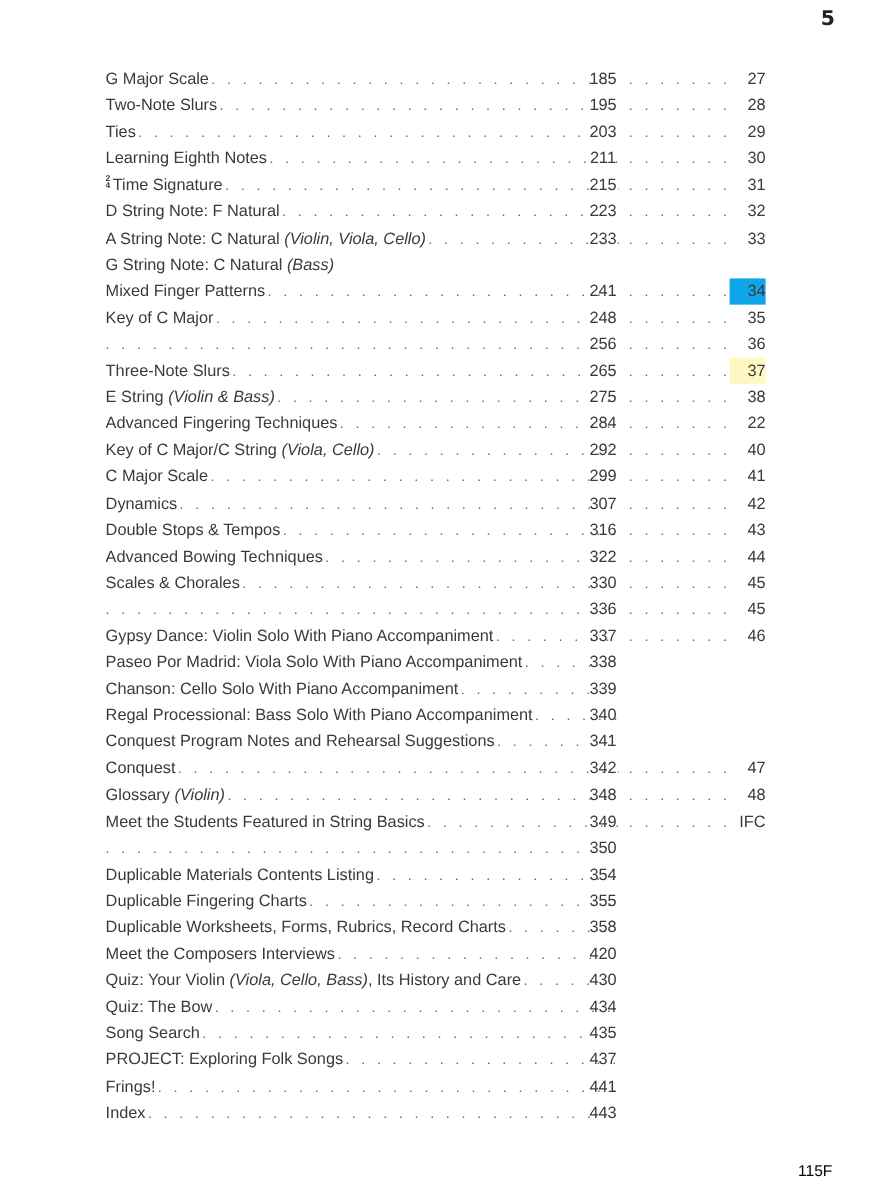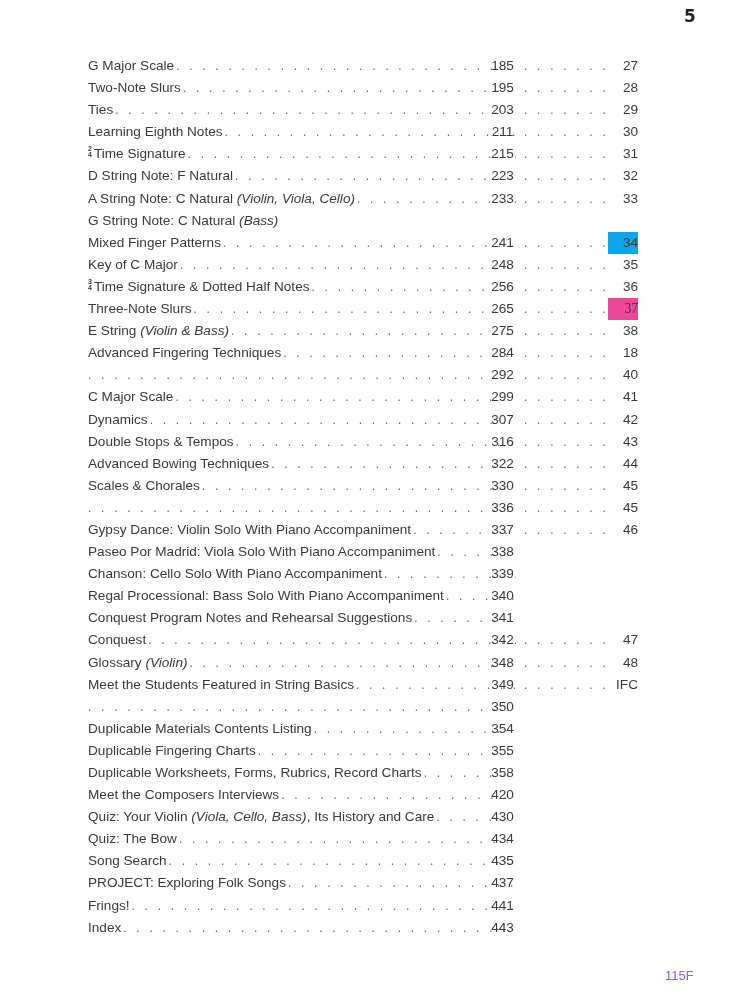--- a/index.html
+++ b/index.html
@@ -8,21 +8,21 @@
       font-family: "Liberation Sans", "DejaVu Sans", sans-serif;
       color: #3a3a3a;
     }
     .page-number-top {
       position: absolute; top: 6px; left: 684px;
       font-family: "DejaVu Sans", sans-serif;
       font-weight: bold; font-size: 17px; color: #222;
     }
     .page-number-bottom {
       position: absolute; top: 968px; left: 665px;
-      font-size: 13px; color: #8b5cf6;
+      font-size: 13px; color: #000000;
     }
     .toc {
       position: absolute; top: 55px; left: 88px; width: 550px;
     }
     .row {
       position: relative; height: 22.1px; line-height: 22.1px;
       font-size: 13.6px; white-space: nowrap;
     }
     .title-wrap {
       position: absolute; left: 0; width: 428px; overflow: hidden;
@@ -138,56 +138,56 @@
       <div class="title-wrap">
         <span class="title-text"><span>Key of C Major</span></span>
         <span class="leader">. . . . . . . . . . . . . . . . . . . . . . . . . . . . . . . . . . . . . . . . . . . . . . . . . . . . . . . . . . . . . . . . . . . . . . . . . . . . . . . . . . . . . . . . . . . . . . . . . . . . . . . . . . . . . . . . . . . . . . . . </span>
       </div>
       <span class="p1">248</span>
       <span class="dots2">. . . . . . . . . . . . . . . . . . . . . . . . . . . . . . . . . . . . . . . . . . . . . . . . . . . . . . . . . . . . . . . . . . . . . . . . . . . . . . . . . . . . . . . . . . . . . . . . . . . . . . . . . . . . . . . . . . . . . . . . </span>
       <span class="p2" style="background: rgb(255, 255, 255);">35</span>
     </div>
     <div class="row">
       <div class="title-wrap">
-        <span class="title-text"><span class="ts"><span>3</span><span>4</span></span><span>Time Signature &amp; Dotted Half Notes</span></span>
         <span class="leader">. . . . . . . . . . . . . . . . . . . . . . . . . . . . . . . . . . . . . . . . . . . . . . . . . . . . . . . . . . . . . . . . . . . . . . . . . . . . . . . . . . . . . . . . . . . . . . . . . . . . . . . . . . . . . . . . . . . . . . . . </span>
       </div>
       <span class="p1">256</span>
       <span class="dots2">. . . . . . . . . . . . . . . . . . . . . . . . . . . . . . . . . . . . . . . . . . . . . . . . . . . . . . . . . . . . . . . . . . . . . . . . . . . . . . . . . . . . . . . . . . . . . . . . . . . . . . . . . . . . . . . . . . . . . . . . </span>
       <span class="p2" style="background: rgb(255, 255, 255);">36</span>
     </div>
     <div class="row">
       <div class="title-wrap">
         <span class="title-text"><span>Three-Note Slurs</span></span>
         <span class="leader">. . . . . . . . . . . . . . . . . . . . . . . . . . . . . . . . . . . . . . . . . . . . . . . . . . . . . . . . . . . . . . . . . . . . . . . . . . . . . . . . . . . . . . . . . . . . . . . . . . . . . . . . . . . . . . . . . . . . . . . . </span>
       </div>
       <span class="p1">265</span>
       <span class="dots2">. . . . . . . . . . . . . . . . . . . . . . . . . . . . . . . . . . . . . . . . . . . . . . . . . . . . . . . . . . . . . . . . . . . . . . . . . . . . . . . . . . . . . . . . . . . . . . . . . . . . . . . . . . . . . . . . . . . . . . . . </span>
-      <span class="p2" style="background: #ec4899; font-family: Liberation Serif, serif;">37</span>
+      <span class="p2" style="background: #fef9c3;">37</span>
     </div>
     <div class="row">
       <div class="title-wrap">
         <span class="title-text"><span>E String </span><i>(Violin &amp; Bass)</i></span>
         <span class="leader">. . . . . . . . . . . . . . . . . . . . . . . . . . . . . . . . . . . . . . . . . . . . . . . . . . . . . . . . . . . . . . . . . . . . . . . . . . . . . . . . . . . . . . . . . . . . . . . . . . . . . . . . . . . . . . . . . . . . . . . . </span>
       </div>
       <span class="p1">275</span>
       <span class="dots2">. . . . . . . . . . . . . . . . . . . . . . . . . . . . . . . . . . . . . . . . . . . . . . . . . . . . . . . . . . . . . . . . . . . . . . . . . . . . . . . . . . . . . . . . . . . . . . . . . . . . . . . . . . . . . . . . . . . . . . . . </span>
       <span class="p2" style="background: rgb(255, 255, 255);">38</span>
     </div>
     <div class="row">
       <div class="title-wrap">
         <span class="title-text"><span>Advanced Fingering Techniques</span></span>
         <span class="leader">. . . . . . . . . . . . . . . . . . . . . . . . . . . . . . . . . . . . . . . . . . . . . . . . . . . . . . . . . . . . . . . . . . . . . . . . . . . . . . . . . . . . . . . . . . . . . . . . . . . . . . . . . . . . . . . . . . . . . . . . </span>
       </div>
       <span class="p1">284</span>
       <span class="dots2">. . . . . . . . . . . . . . . . . . . . . . . . . . . . . . . . . . . . . . . . . . . . . . . . . . . . . . . . . . . . . . . . . . . . . . . . . . . . . . . . . . . . . . . . . . . . . . . . . . . . . . . . . . . . . . . . . . . . . . . . </span>
-      <span class="p2" style="background: rgb(255, 255, 255);">18</span>
-    </div>
-    <div class="row">
-      <div class="title-wrap">
+      <span class="p2" style="background: rgb(255, 255, 255);">22</span>
+    </div>
+    <div class="row">
+      <div class="title-wrap">
+        <span class="title-text"><span>Key of C Major/C String </span><i>(Viola, Cello)</i></span>
         <span class="leader">. . . . . . . . . . . . . . . . . . . . . . . . . . . . . . . . . . . . . . . . . . . . . . . . . . . . . . . . . . . . . . . . . . . . . . . . . . . . . . . . . . . . . . . . . . . . . . . . . . . . . . . . . . . . . . . . . . . . . . . . </span>
       </div>
       <span class="p1">292</span>
       <span class="dots2">. . . . . . . . . . . . . . . . . . . . . . . . . . . . . . . . . . . . . . . . . . . . . . . . . . . . . . . . . . . . . . . . . . . . . . . . . . . . . . . . . . . . . . . . . . . . . . . . . . . . . . . . . . . . . . . . . . . . . . . . </span>
       <span class="p2" style="background: rgb(255, 255, 255);">40</span>
     </div>
     <div class="row">
       <div class="title-wrap">
         <span class="title-text"><span>C Major Scale</span></span>
         <span class="leader">. . . . . . . . . . . . . . . . . . . . . . . . . . . . . . . . . . . . . . . . . . . . . . . . . . . . . . . . . . . . . . . . . . . . . . . . . . . . . . . . . . . . . . . . . . . . . . . . . . . . . . . . . . . . . . . . . . . . . . . . </span>

